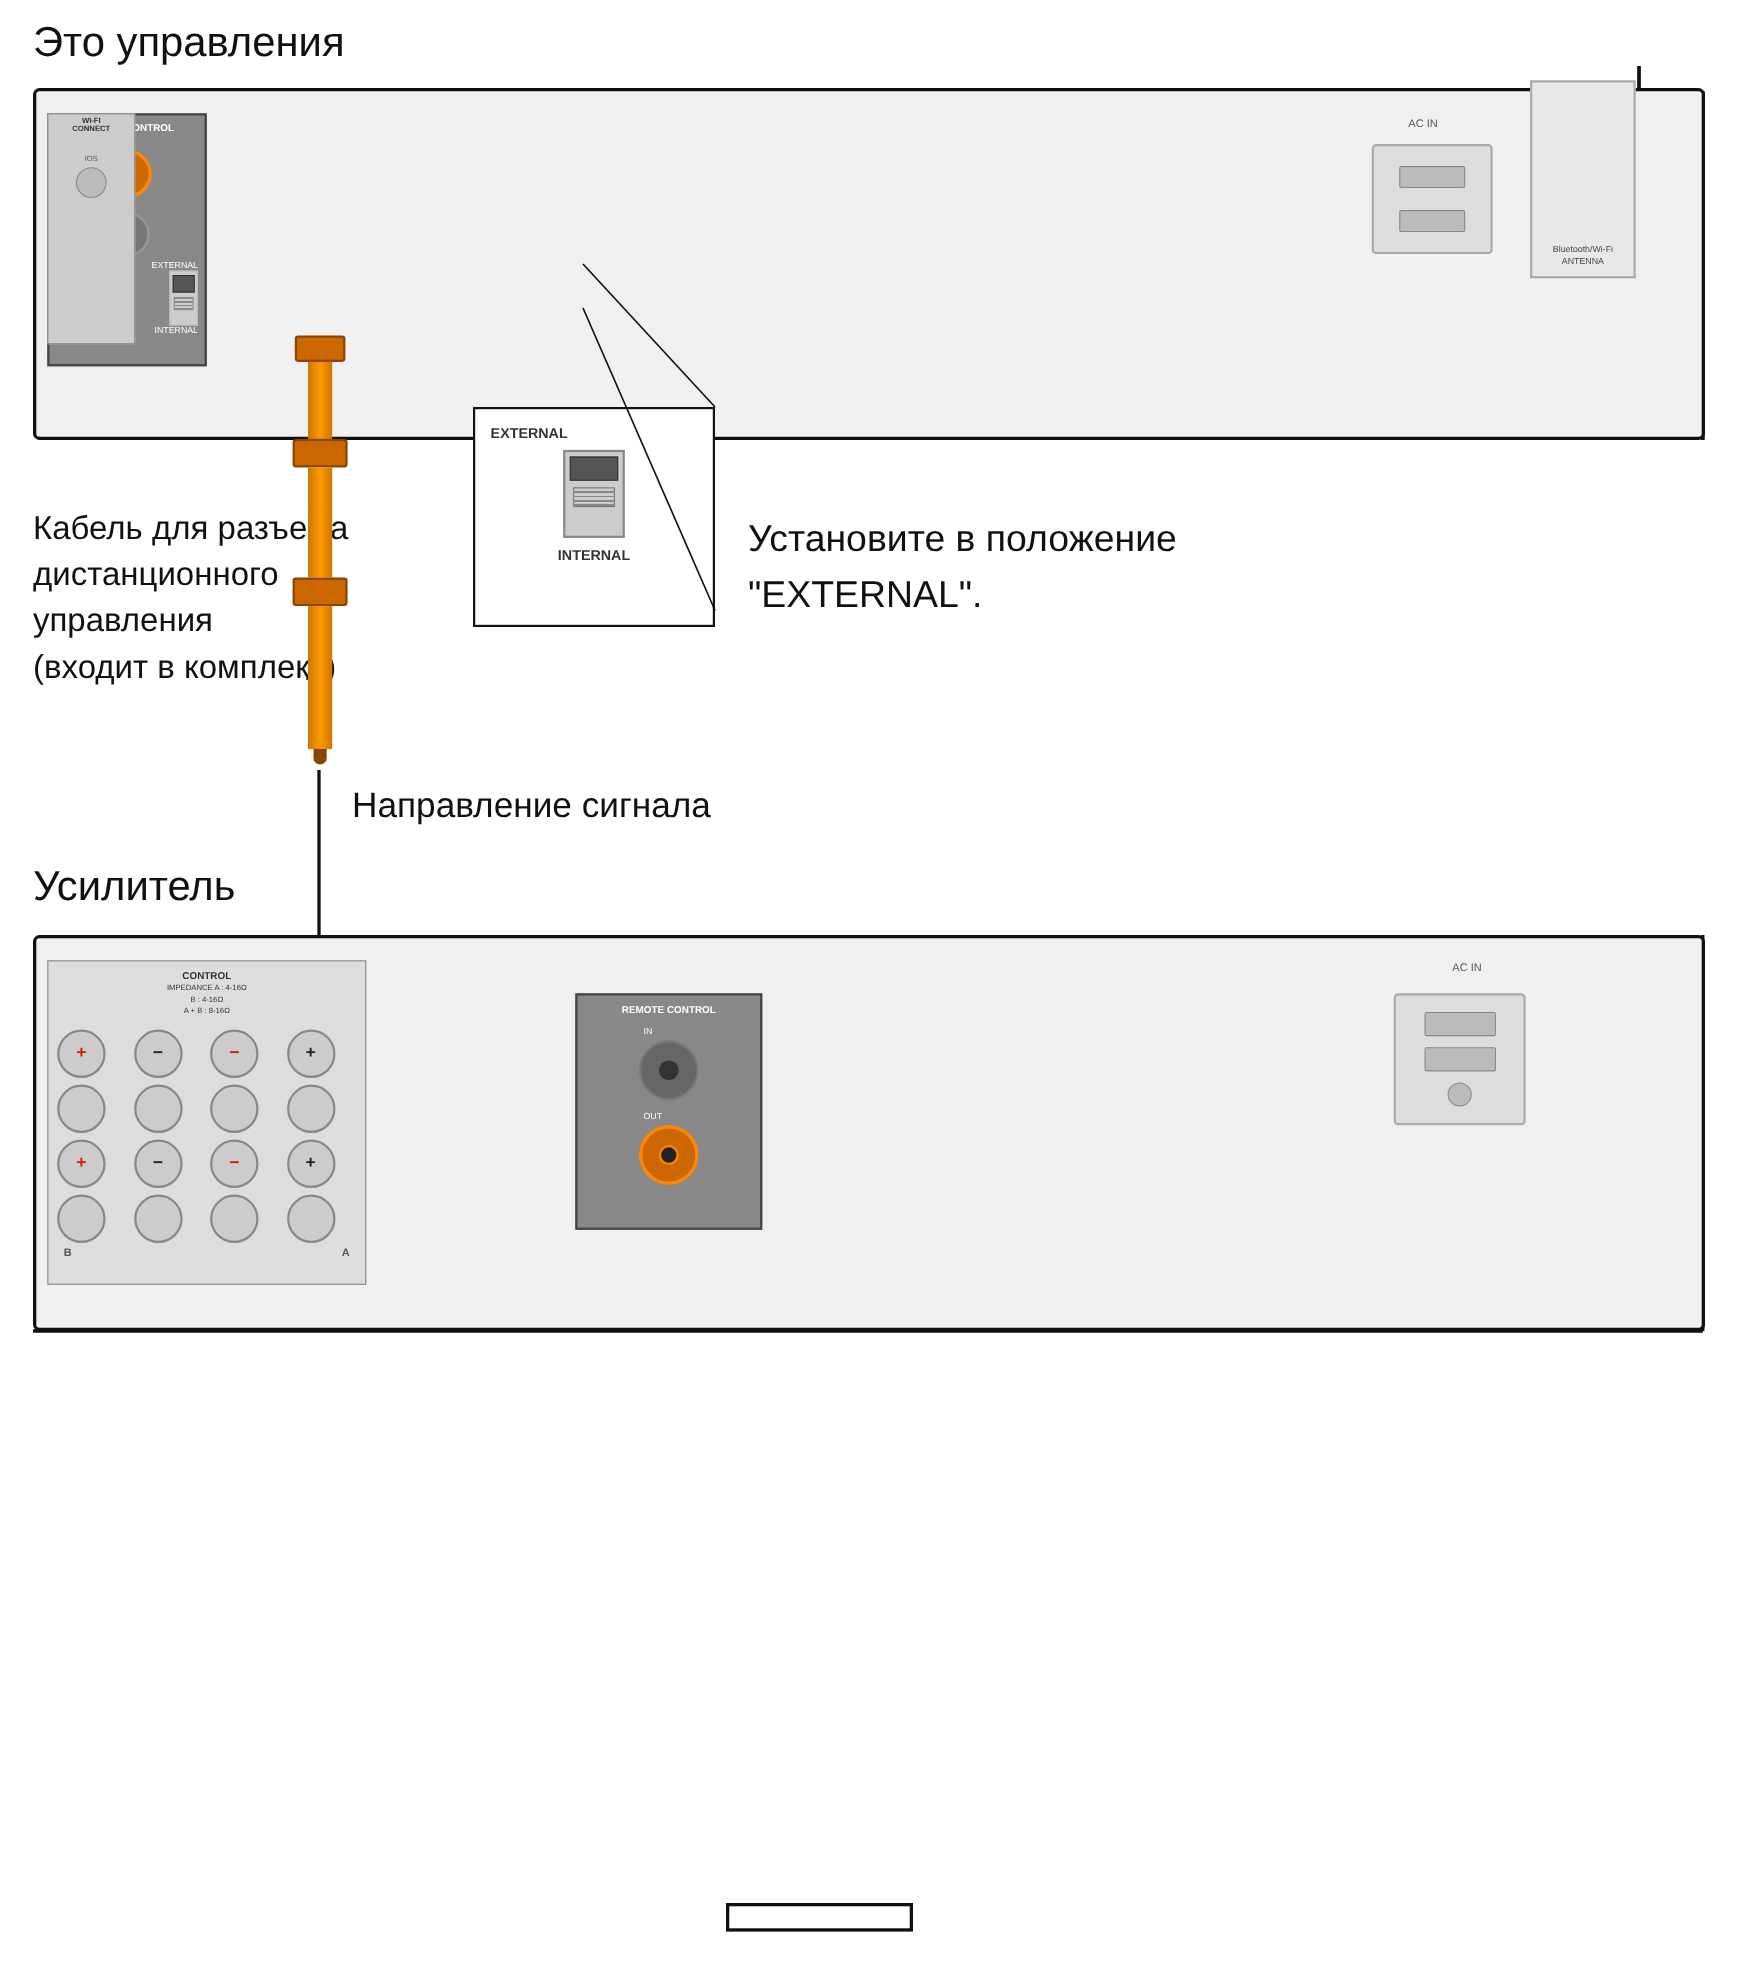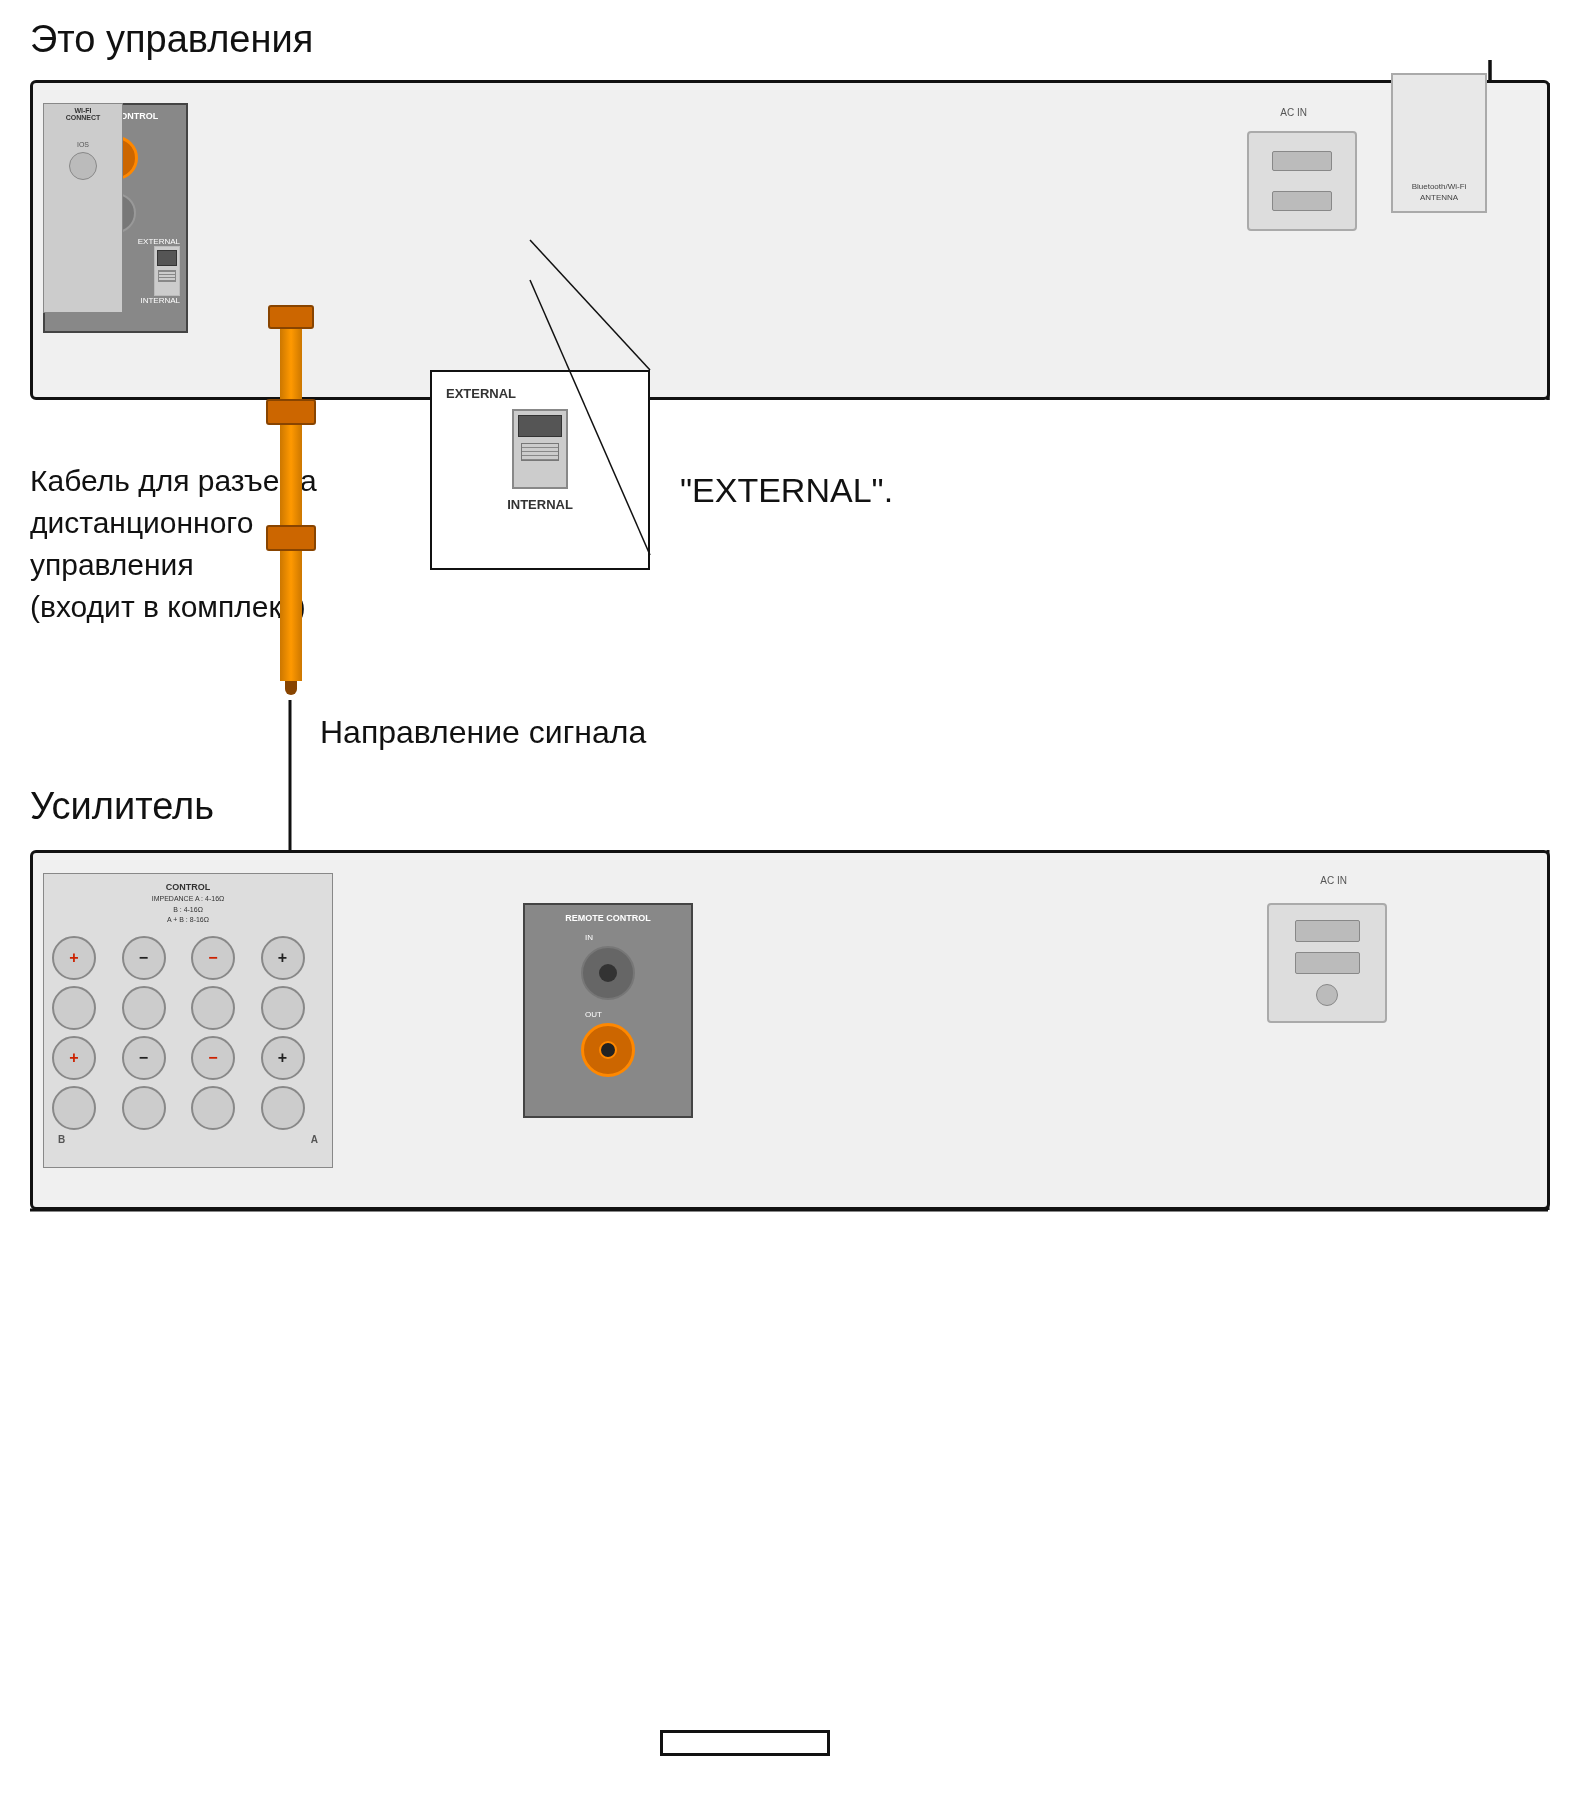--- a/index.html
+++ b/index.html
@@ -158,21 +158,21 @@
     </div>
   </div>
 
   <div style="position:absolute;top:24px;right:240px;font-size:10px;color:#555;">AC IN</div>
 
   <div style="position:absolute;top:48px;right:190px;width:110px;height:100px;border:2px solid #aaa;background:#ddd;border-radius:4px;display:flex;flex-direction:column;align-items:center;justify-content:space-around;padding:8px;">
     <div style="width:60px;height:20px;border:1.5px solid #888;background:#bbb;border-radius:2px;"></div>
     <div style="width:60px;height:20px;border:1.5px solid #888;background:#bbb;border-radius:2px;"></div>
   </div>
 
-  <div style="position:absolute;top:-10px;right:60px;width:96px;height:140px;border:2px solid #aaa;background:#e8e8e8;display:flex;flex-direction:column;align-items:flex-end;justify-content:flex-end;padding-bottom:8px;">
+  <div style="position:absolute;top:-10px;right:60px;width:96px;height:180px;border:2px solid #aaa;background:#e8e8e8;display:flex;flex-direction:column;align-items:flex-end;justify-content:flex-end;padding-bottom:8px;">
     <div style="font-size:8px;color:#444;text-align:center;line-height:1.3;">Bluetooth/Wi-Fi
 ANTENNA</div>
   </div>
 </div>
 
 <div style="position:absolute;top:370px;left:430px;width:220px;height:200px;border:2px solid #111;background:#fff;padding:14px;">
   <div style="font-size:13px;font-weight:bold;color:#333;margin-bottom:8px;">EXTERNAL</div>
 
   <div style="width:56px;height:80px;border:2px solid #888;background:#ccc;margin:0 auto;display:flex;flex-direction:column;align-items:center;padding-top:4px;">
     <div style="width:44px;height:22px;background:#555;border:1.5px solid #333;margin-bottom:6px;"></div>
@@ -192,20 +192,21 @@
 </svg>
 
 <div style="position:absolute;top:460px;left:30px;font-size:30px;color:#111;line-height:1.4;">
   <span style="white-space:pre-line;">Кабель для разъема
 дистанционного
 управления
 (входит в комплект)</span>
 </div>
 
 <div style="position:absolute;top:465px;left:680px;font-size:34px;color:#111;line-height:1.5;">
+  <div>Установите в положение</div>
   <div>"EXTERNAL".</div>
 </div>
 
 <div style="position:absolute;top:666px;left:320px;font-size:32px;color:#111;margin-top:48px;">Направление сигнала</div>
 
 <div style="position:absolute;top:305px;left:268px;width:46px;height:24px;background:#cc6600;border:2px solid #884400;border-radius:3px;"></div>
 
 <div style="position:absolute;top:329px;left:280px;width:22px;height:70px;background:linear-gradient(to right,#cc7700,#ff9900,#cc7700);"></div>
 
 <div style="position:absolute;top:399px;left:266px;width:50px;height:26px;background:#cc6600;border:2px solid #884400;border-radius:3px;"></div>

